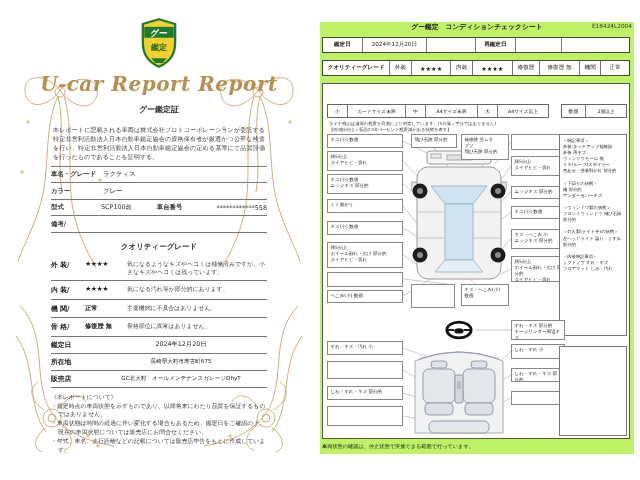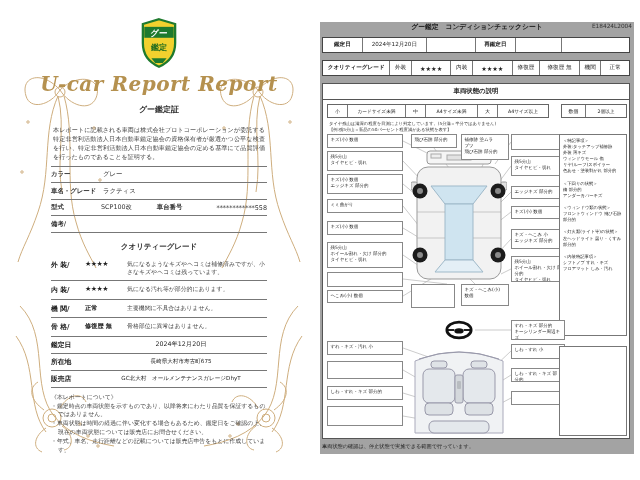--- a/index.html
+++ b/index.html
@@ -27,21 +27,21 @@
   .qval{width:42px;font-size:7px;letter-spacing:-0.5px;font-weight:bold;}
   .qval.sm{font-size:6.2px;letter-spacing:0;}
   .qdesc{flex:1;font-size:5.9px;line-height:1.45;color:#444;}
   .irow{display:flex;align-items:center;border-bottom:1px solid #777;padding:3px 0;}
   .ilab{width:44px;font-weight:bold;font-size:6.8px;}
   .ival{flex:1;text-align:center;font-size:6.3px;}
   .notes{margin:5px auto 0;width:216px;font-size:5.9px;line-height:1.5;color:#444;}
   .note-li{padding-left:7px;text-indent:-7px;}
 
   
-  .pageR{position:absolute;left:320px;top:22px;width:314px;height:432px;background:#a3a3a3;}
+  .pageR{position:absolute;left:320px;top:22px;width:314px;height:432px;background:#bef264;}
   .rHead{position:absolute;top:0;left:0;width:100%;text-align:center;font-size:6.8px;font-weight:bold;color:#222;}
   .rCode{position:absolute;top:1px;right:2px;font-size:5.8px;color:#333;}
   .ftable{position:absolute;display:flex;border:1px solid #444;background:#fff;box-sizing:border-box;}
   .fc{display:flex;align-items:center;justify-content:center;border-right:1px solid #777;
      font-size:5.6px;color:#222;box-sizing:border-box;overflow:hidden;}
   .fc:last-child{border-right:none;}
   .bigbox{position:absolute;top:61px;left:2px;width:308px;height:356px;border:1px solid #555;background:#fff;box-sizing:border-box;}
   .bbTitle{height:15px;border-bottom:1px solid #555;display:flex;align-items:center;justify-content:center;
      font-size:6.4px;font-weight:bold;}
   .tireNote{position:absolute;left:6px;top:37px;font-size:4.3px;line-height:1.5;color:#333;}
@@ -119,26 +119,26 @@
         <text x="20" y="33.5" text-anchor="middle" font-size="8.5" font-weight="bold" fill="#1e6b1e">鑑定</text>
         <path d="M12 42 L28 42 L24 47 L16 47 Z" fill="#1e7a2e"></path>
       </svg>
 
       <div class="title">U-car Report Report</div>
       <div class="subtitle">グー鑑定証</div>
       <div class="intro">本レポートに記載される車両は株式会社プロトコーポレーションが委託する特定非営利活動法人日本自動車鑑定協会の資格保有者が厳選かつ公平な検査を行い、特定非営利活動法人日本自動車鑑定協会の定める基準にて品質評価を行ったものであることを証明する。</div>
 
       <div class="tbl">
         <div class="trow">
+          <span class="tlab">車名・グレード</span>
+          <span class="tval2">ラクティス</span>
+        </div>
+        <div class="trow">
           <span class="tlab">カラー</span>
           <span class="tval2">グレー</span>
-        </div>
-        <div class="trow">
-          <span class="tlab">車名・グレード</span>
-          <span class="tval2">ラクティス</span>
         </div>
         <div class="trow">
           <span class="tlab">型式</span>
           <span class="tval">SCP100改</span>
           <span class="tlab2">車台番号</span>
           <span class="tval2">************558</span>
         </div>
         <div class="trow">
           <span class="tlab">備考/</span>
         </div>
@@ -210,21 +210,20 @@
       <div class="fc" style="width:13%;font-size:6.2px;">★★★★</div>
       <div class="fc" style="width:7%;">内装</div>
       <div class="fc" style="width:13%;font-size:6.2px;">★★★★</div>
       <div class="fc" style="width:9%;">修復歴</div>
       <div class="fc" style="width:13%;">修復歴 無</div>
       <div class="fc" style="width:7%;">機関</div>
       <div class="fc" style="width:9%;">正常</div>
     </div>
 
     <div class="bigbox">
-      <div class="bbTitle">車両状態の説明</div>
 
       <div class="ftable" style="top:20px;left:4px;width:222px;height:14px;border-color:#666;">
         <div class="fc" style="width:20px;font-size:5px;">小</div>
         <div class="fc" style="width:58px;font-size:4.7px;">カードサイズ未満</div>
         <div class="fc" style="width:20px;font-size:5px;">中</div>
         <div class="fc" style="width:52px;font-size:4.7px;">A4サイズ未満</div>
         <div class="fc" style="width:20px;font-size:5px;">大</div>
         <div class="fc" style="flex:1;font-size:4.7px;">A4サイズ以上</div>
       </div>
       <div class="ftable" style="top:20px;left:238px;width:66px;height:14px;border-color:#666;">

